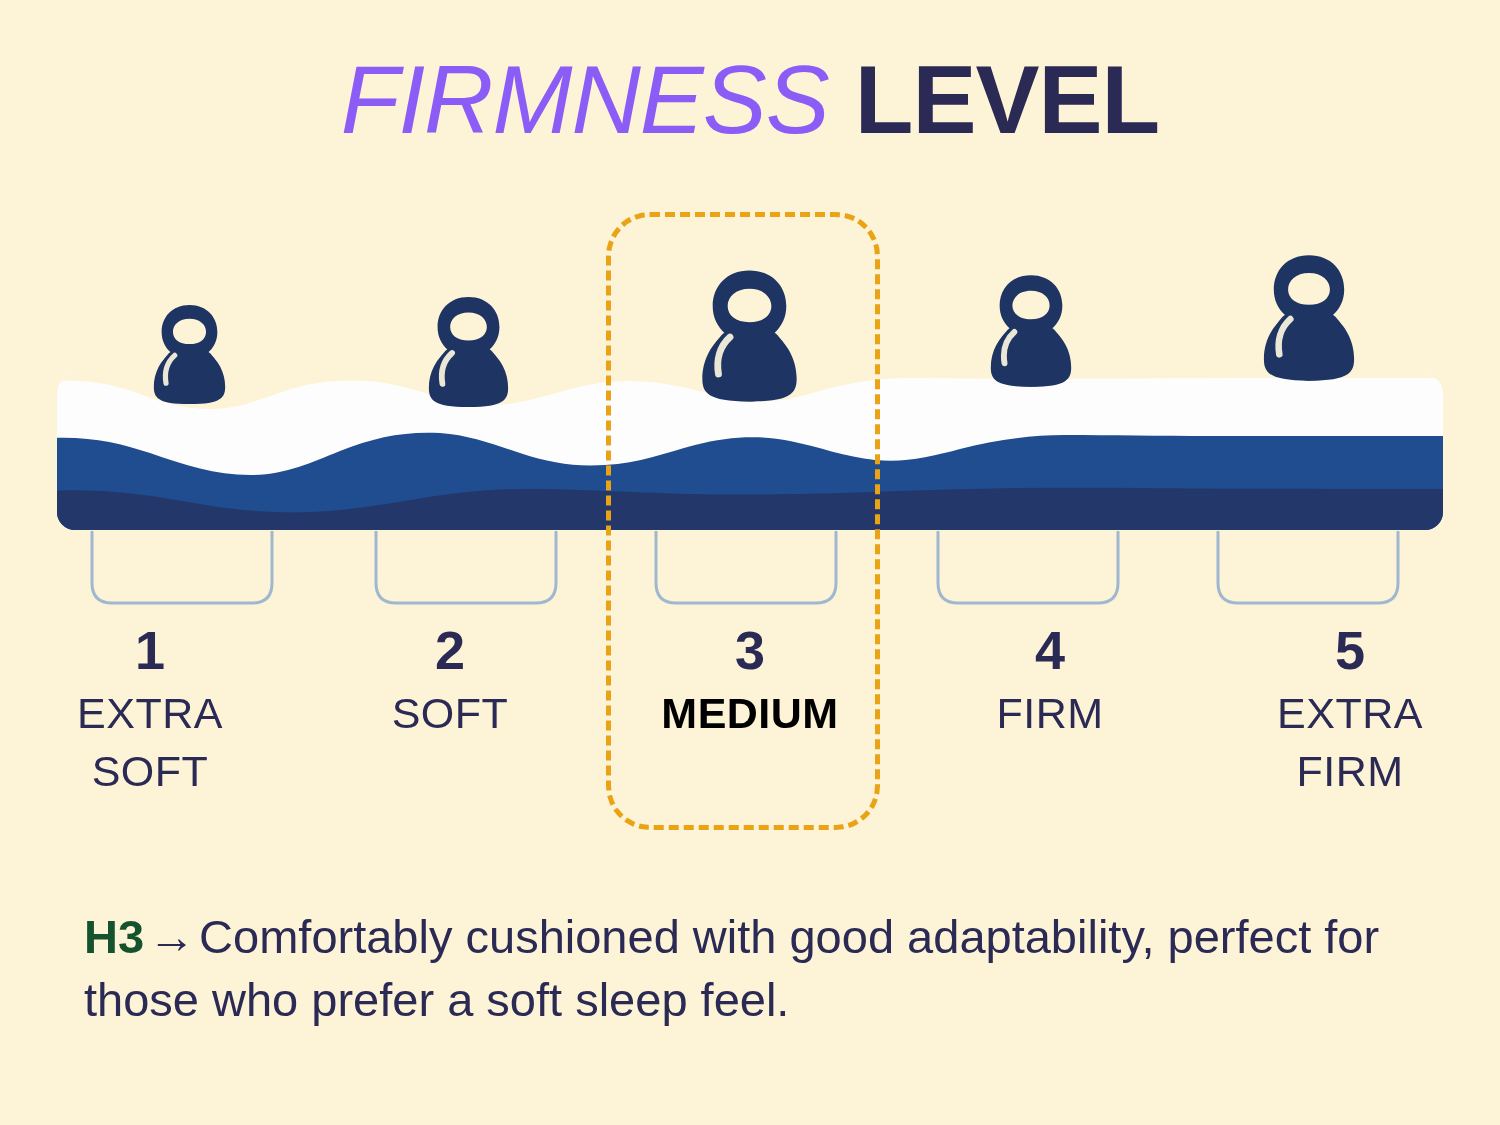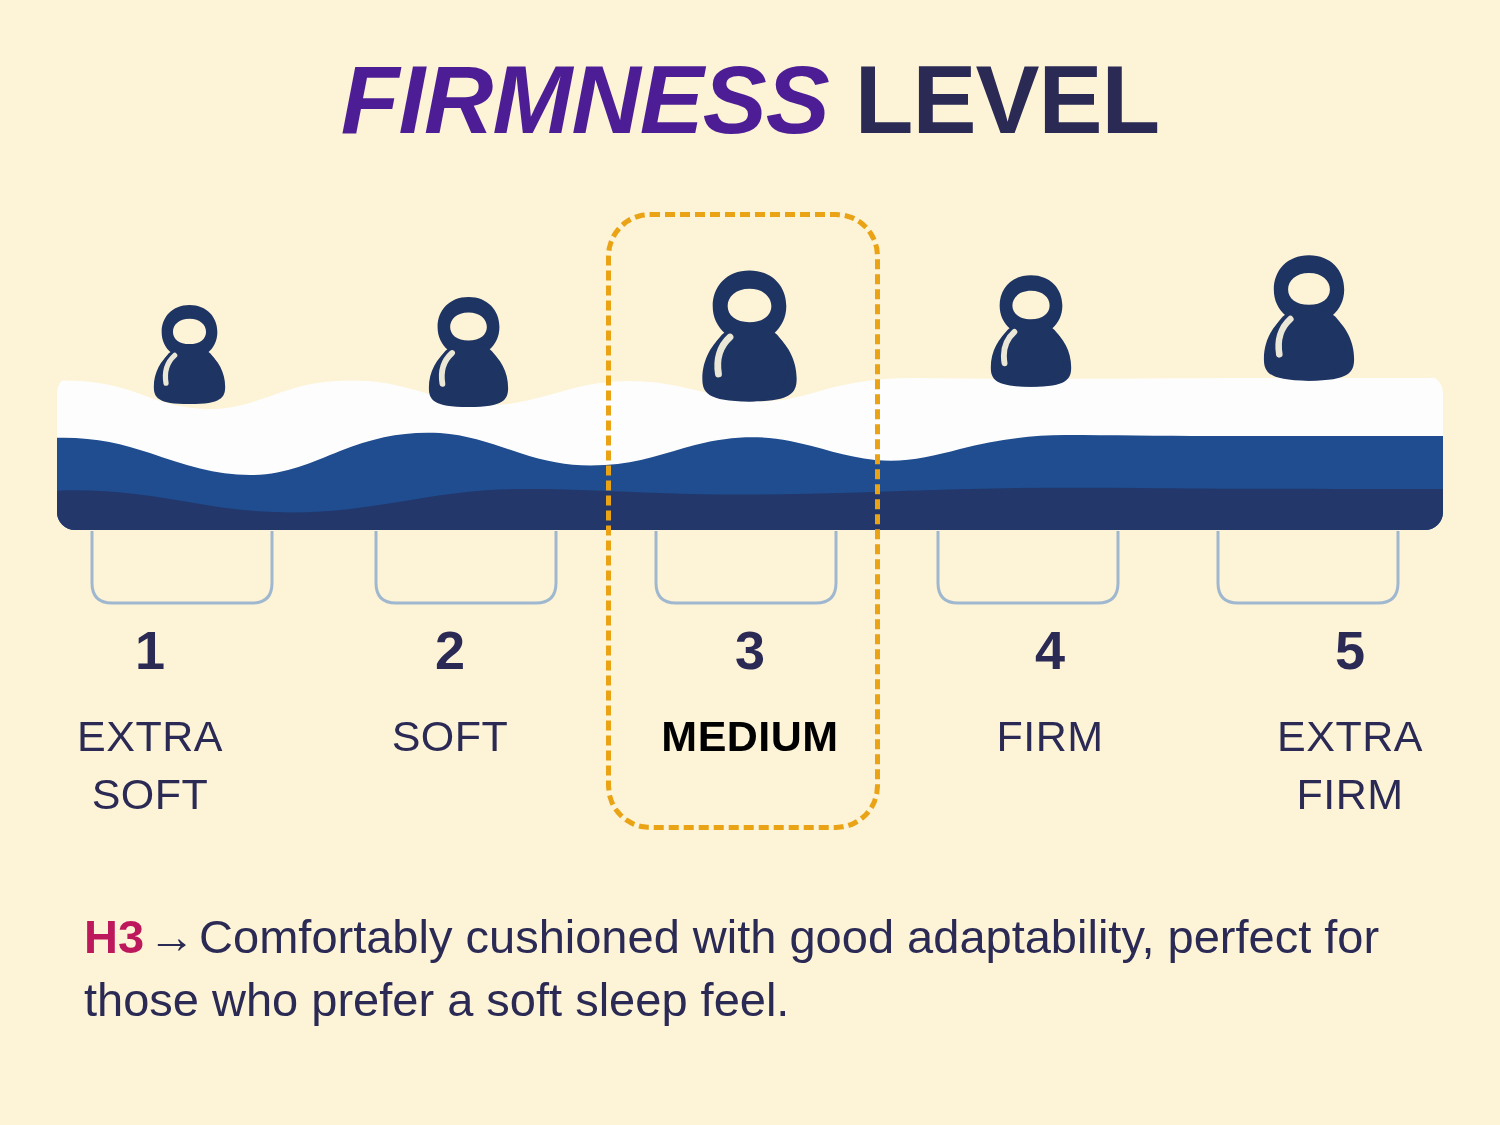--- a/index.html
+++ b/index.html
@@ -27,22 +27,22 @@
     top: 52px;
     left: 0;
     width: 1500px;
     text-align: center;
     white-space: nowrap;
     line-height: 1;
   }
   #title .t-light {
     font-size: 96px;
     font-style: italic;
-    font-weight: 700;
-    color: #4c1d95;
+    font-weight: 400;
+    color: #8b5cf6;
     letter-spacing: -1px;
   }
   #title .t-bold {
     font-size: 96px;
     font-style: normal;
     font-weight: 700;
     color: #2A2A55;
     letter-spacing: -1px;
     margin-left: 26px;
   }
@@ -87,21 +87,21 @@
   .lv-num {
     display: block;
     font-size: 54px;
     font-weight: 700;
     color: #2A2A55;
     line-height: 1.05;
     letter-spacing: 0px;
   }
   .lv-name {
     display: block;
-    margin-top: 28px;
+    margin-top: 5px;
     font-size: 43px;
     font-weight: 400;
     color: #2A2A55;
     line-height: 1.35;
     letter-spacing: 0.5px;
     white-space: pre-line;
   }
   .label-cell.is-active .lv-name {
     color: #000000;
     font-weight: 700;
@@ -113,21 +113,21 @@
     position: absolute;
     left: 84px;
     top: 905px;
     width: 1340px;
     font-size: 47px;
     line-height: 1.35;
     color: #2A2A55;
     font-weight: 400;
   }
   #description .tag {
-    color: #be185d;
+    color: #14532d;
     font-weight: 700;
   }
   #description .arrow {
     color: #2A2A55;
     font-weight: 400;
     padding: 0 4px;
   }
 </style>
 </head>
 <body>

